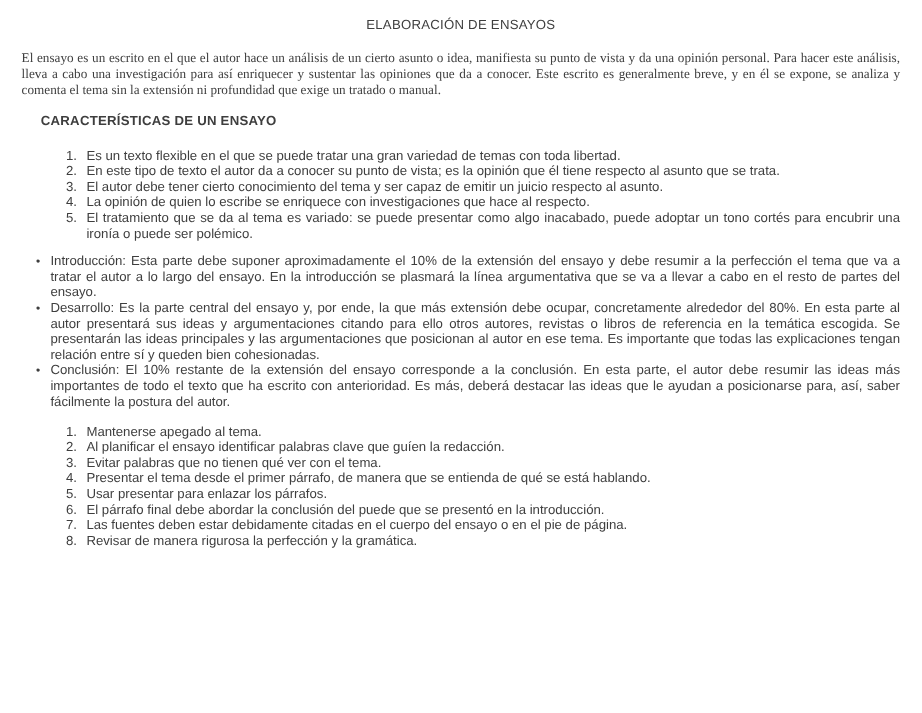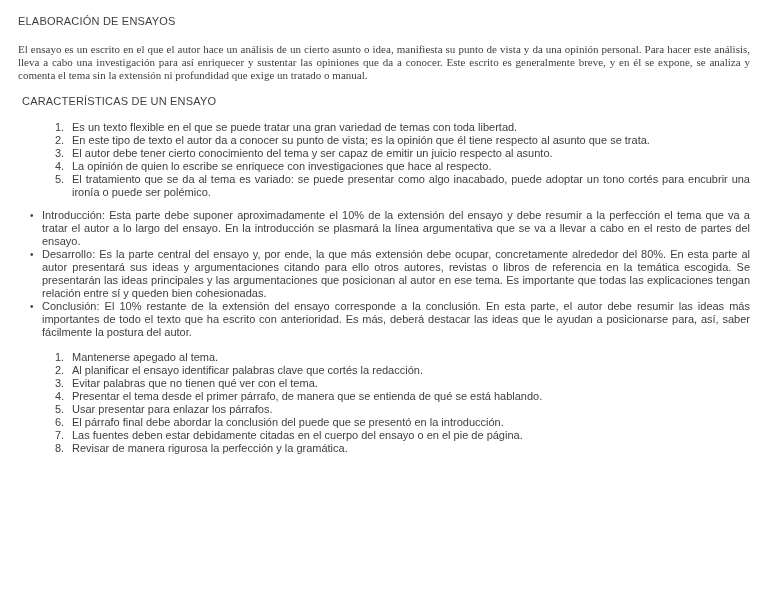--- a/index.html
+++ b/index.html
@@ -14,35 +14,35 @@
     font-family: "Liberation Sans", "DejaVu Sans", sans-serif;
     font-size: 11px;
     line-height: 13px;
     color: #3e3e3e;
     -webkit-font-smoothing: antialiased;
   }
   .doc {
     padding: 15px 18px 0 18px;
   }
   .doc-title {
-    text-align: left;
+    text-align: center;
     font-weight: normal;
     font-size: 11px;
     margin: 0 0 15px 0;
     letter-spacing: 0.2px;
   }
   .intro {
     text-align: justify;
     margin: 0;
     font-family: Liberation Serif, serif;
   }
   .section-heading {
-    font-weight: normal;
+    font-weight: bold;
     font-size: 11px;
-    margin: 4px;
+    margin: 16px;
     letter-spacing: 0.2px;
   }
   .h-caracteristicas { margin-top: 13px; }
   .h-partes          { margin-top: 8px;  }
   .h-consejos        { margin-top: 6px;  }
 
   .num-list {
     margin: 13px 0 0 37px;
   }
   .num-list .li {
@@ -126,21 +126,21 @@
   </div>
 
 
   <div class="num-list tips-list">
     <div class="li">
       <span class="num">1.</span>
       <span class="li-text">Mantenerse apegado al tema.</span>
     </div>
     <div class="li">
       <span class="num">2.</span>
-      <span class="li-text">Al planificar el ensayo identificar palabras clave que cortés la redacción.</span>
+      <span class="li-text">Al planificar el ensayo identificar palabras clave que guíen la redacción.</span>
     </div>
     <div class="li">
       <span class="num">3.</span>
       <span class="li-text">Evitar palabras que no tienen qué ver con el tema.</span>
     </div>
     <div class="li">
       <span class="num">4.</span>
       <span class="li-text">Presentar el tema desde el primer párrafo, de manera que se entienda de qué se está hablando.</span>
     </div>
     <div class="li">

